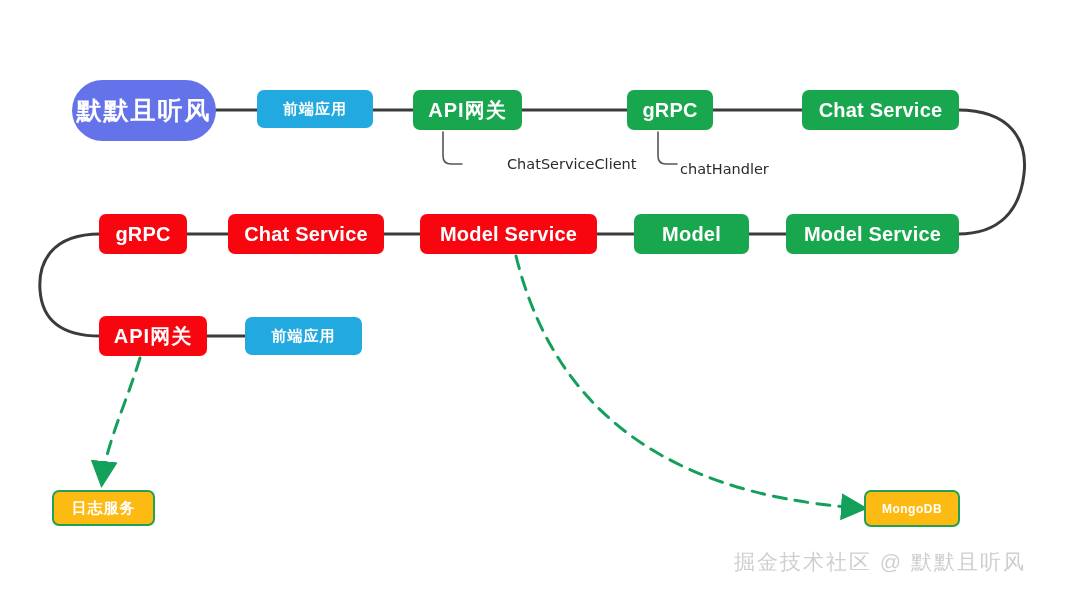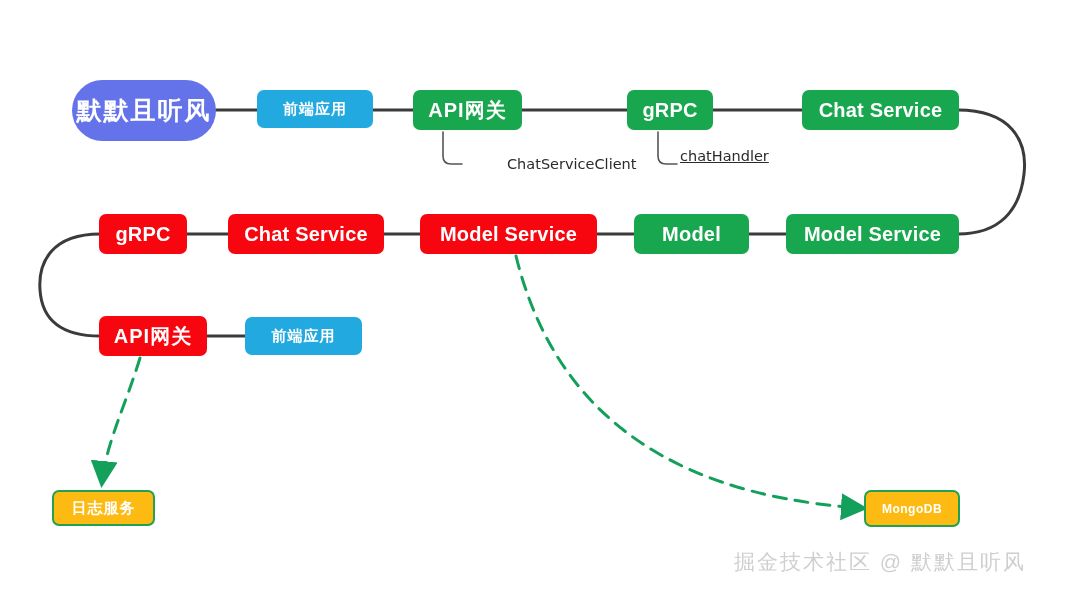--- a/index.html
+++ b/index.html
@@ -137,21 +137,21 @@
     <span>gRPC</span>
   </div>
 
   <div class="node green" style="left:802px; top:90px; width:157px; height:40px;">
     <span>Chat Service</span>
   </div>
 
   <div class="annot" style="left:465px; top:156px;margin-left:42px;">
     <span>ChatServiceClient</span>
   </div>
-  <div class="annot" style="left:680px; top:148px;text-decoration:underline;">
+  <div class="annot" style="left:680px; top:161px;">
     <span>chatHandler</span>
   </div>
 
   <div class="node red" style="left:99px; top:214px; width:88px; height:40px;">
     <span>gRPC</span>
   </div>
 
   <div class="node red" style="left:228px; top:214px; width:156px; height:40px;">
     <span>Chat Service</span>
   </div>

